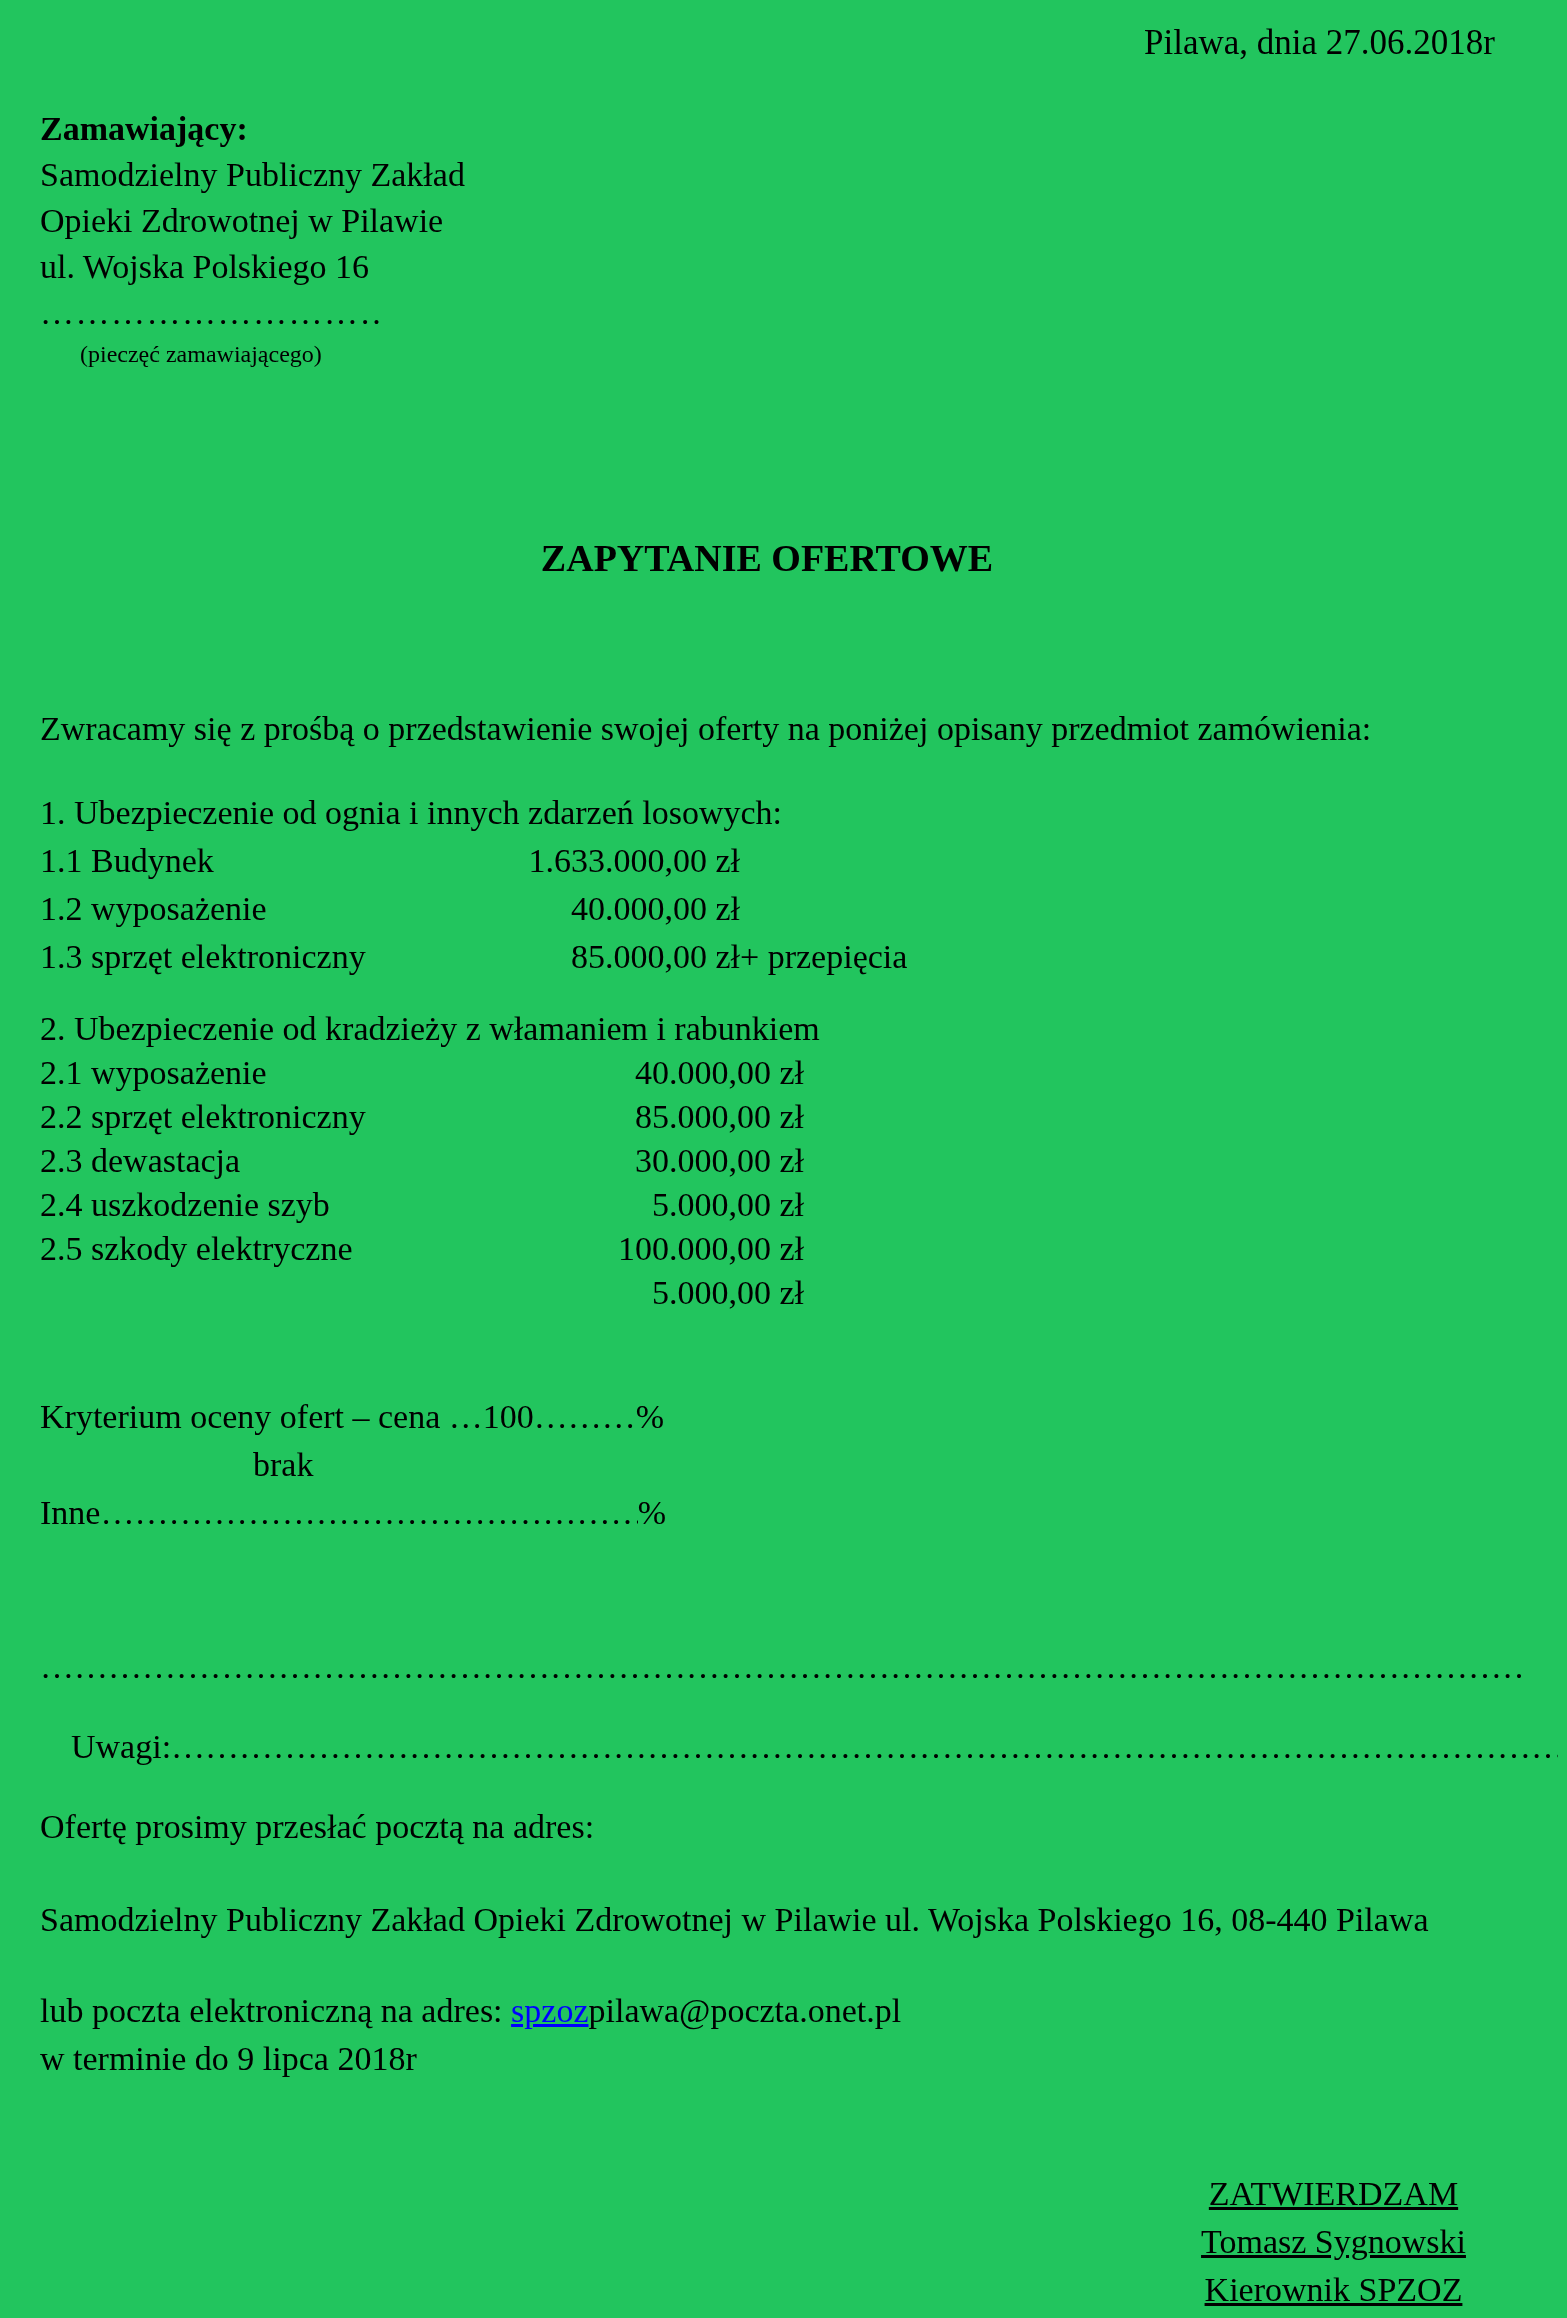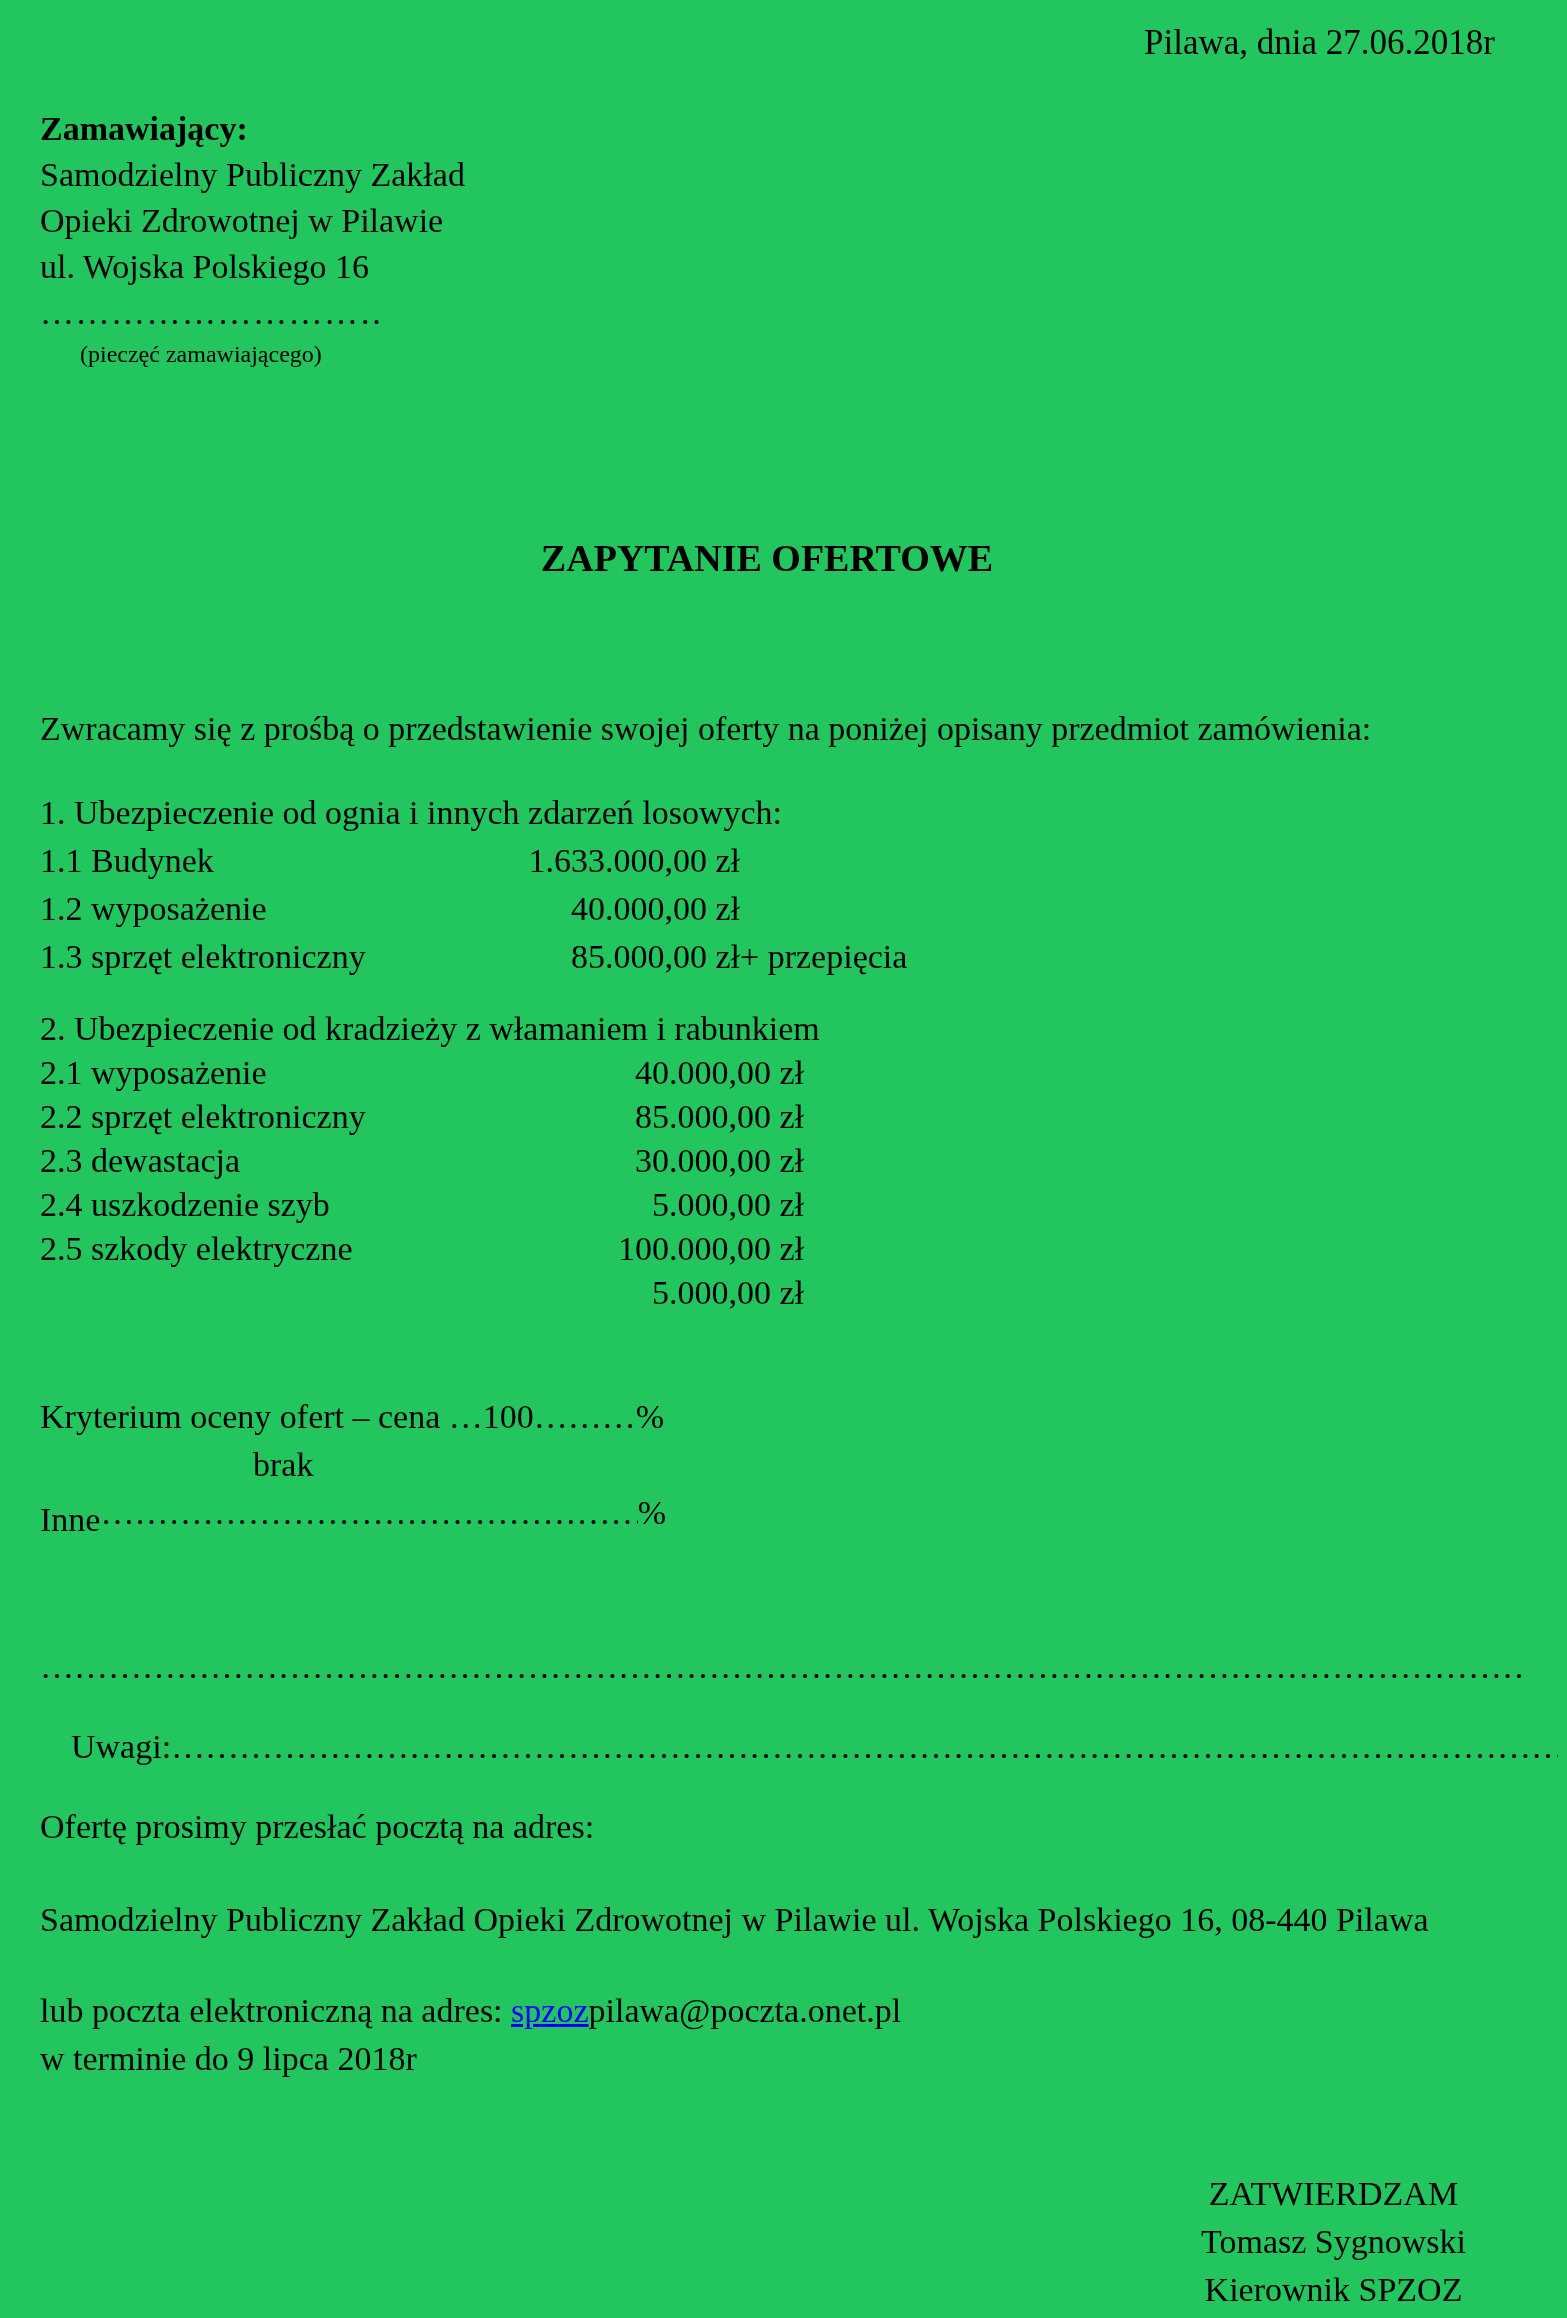--- a/index.html
+++ b/index.html
@@ -83,21 +83,21 @@
   .item-suffix { white-space: nowrap; }
 
   .criteria {
     top: 1393px;
     left: 40px;
     line-height: 48px;
   }
   .criteria .bold { font-weight: normal; }
   .criteria .brak-line { padding-left: 213px; }
   .inne-line { display: flex; width: 626px; }
-  .inne-label { white-space: nowrap; margin-top: 7px; }
+  .inne-label { white-space: nowrap; }
   .inne-dots {
     flex: 1;
     overflow: hidden;
     white-space: nowrap;
   }
   .inne-pct { white-space: nowrap; }
 
   .other-terms {
     top: 1564px;
     left: 40px;
@@ -148,20 +148,21 @@
     cursor: pointer;
   }
 
   .approval {
     top: 2170px;
     left: 1166px;
     width: 335px;
     text-align: center;
     line-height: 48px;
     white-space: nowrap;
+    text-decoration: underline;
   }
 </style>
 </head>
 <body>
 
 <div class="page">
 
   <div class="abs date-line">Pilawa, dnia  27.06.2018r</div>
 
   <div class="abs orderer">

